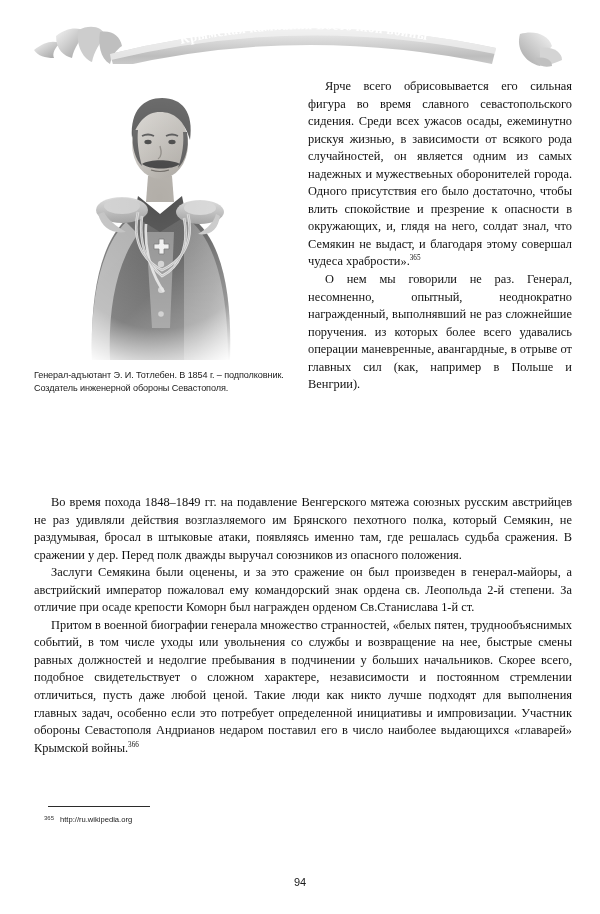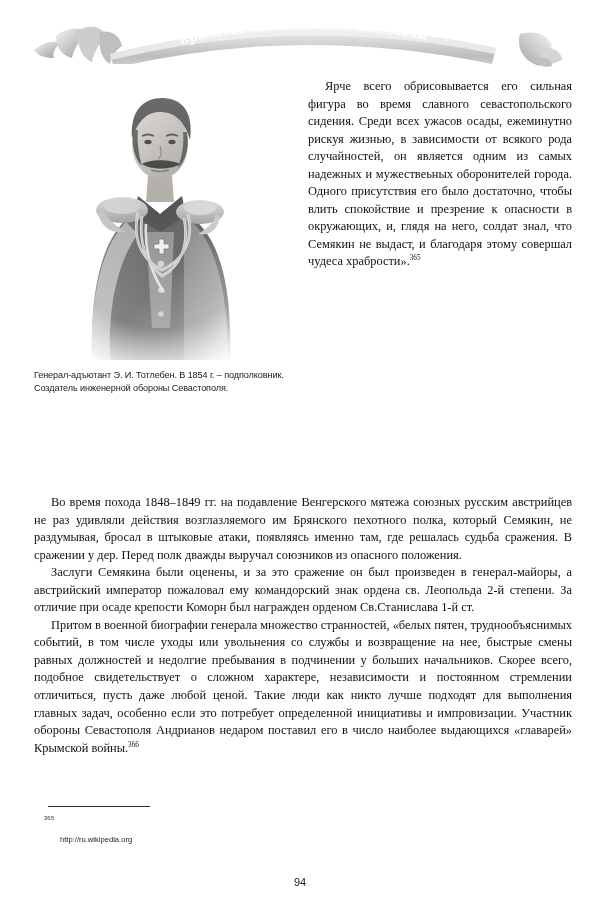--- a/index.html
+++ b/index.html
@@ -144,21 +144,20 @@
     width: 20px;
     flex: 0 0 20px;
     font-size: 6px;
     padding-top: 0px;
     color: #333;
     text-align: right;
     padding-right: 6px;
   }
   .footnotes .fn-text {
     flex: 1 1 auto;
-    margin-top: 20px;
   }
 
   
   .page-number {
     position: absolute;
     left: 0;
     top: 876px;
     width: 600px;
     text-align: center;
     font-family: "Liberation Sans", sans-serif;
@@ -312,20 +311,21 @@
       <path d="M 117 106 q 9 3 18 0" stroke="#6b6762" stroke-width="1.1" fill="none"></path>
 
       <rect x="0" y="0" width="252" height="296" fill="url(#vign)"></rect>
     </svg>
 
     <div class="figure-caption">Генерал-адъютант Э. И. Тотлебен. В 1854 г. – подполковник. Создатель инженерной обороны Севастополя.</div>
   </div>
 
   <div class="side-column">
     <p><span>Ярче всего обрисовывается его сильная фигура во время славного севастопольского сидения. Среди всех ужасов осады, ежеминутно рискуя жизнью, в зависимости от всякого рода случайностей, он является одним из самых надежных и мужествеьных оборонителей города. Одного присутствия его было достаточно, чтобы влить спокойствие и презрение к опасности в окружающих, и, глядя на него, солдат знал, что Семякин не выдаст, и благодаря этому совершал чудеса храбрости».</span><sup class="fn">365</sup></p>
+    <p>О нем мы говорили не раз. Генерал, несомненно, опытный, неоднократно награжденный, выполнявший не раз сложнейшие поручения. из которых более всего удавались операции маневренные, авангардные, в отрыве от главных сил (как, например  в Польше и Венгрии).</p>
   </div>
 
   <div class="body-column">
     <p>Во время похода 1848–1849 гг. на подавление Венгерского мятежа союзных русским австрийцев не раз удивляли действия возглазляемого им Брянского пехотного полка, который Семякин, не раздумывая, бросал в штыковые атаки, появляясь именно там, где решалась судьба сражения. В сражении у дер. Перед полк дважды выручал союзников из опасного положения.</p>
     <p>Заслуги Семякина были оценены, и за это сражение он был произведен в генерал-майоры, а австрийский император пожаловал ему командорский знак ордена св. Леопольда 2-й степени. За отличие при осаде крепости Коморн был награжден орденом Св.Станислава 1-й ст.</p>
     <p><span>Притом в военной биографии генерала множество странностей, «белых пятен, труднообъяснимых событий, в том числе уходы или увольнения со службы и возвращение на нее, быстрые смены равных должностей и недолгие пребывания в подчинении у больших начальников. Скорее всего, подобное свидетельствует о сложном характере, независимости и постоянном стремлении отличиться, пусть даже любой ценой. Такие люди как никто лучше подходят для выполнения главных задач, особенно если это потребует определенной инициативы и импровизации. Участник обороны Севастополя Андрианов недаром поставил его в число наиболее выдающихся «главарей» Крымской войны.</span><sup class="fn">366</sup></p>
   </div>
 
   <div class="footnote-rule"></div>
 

